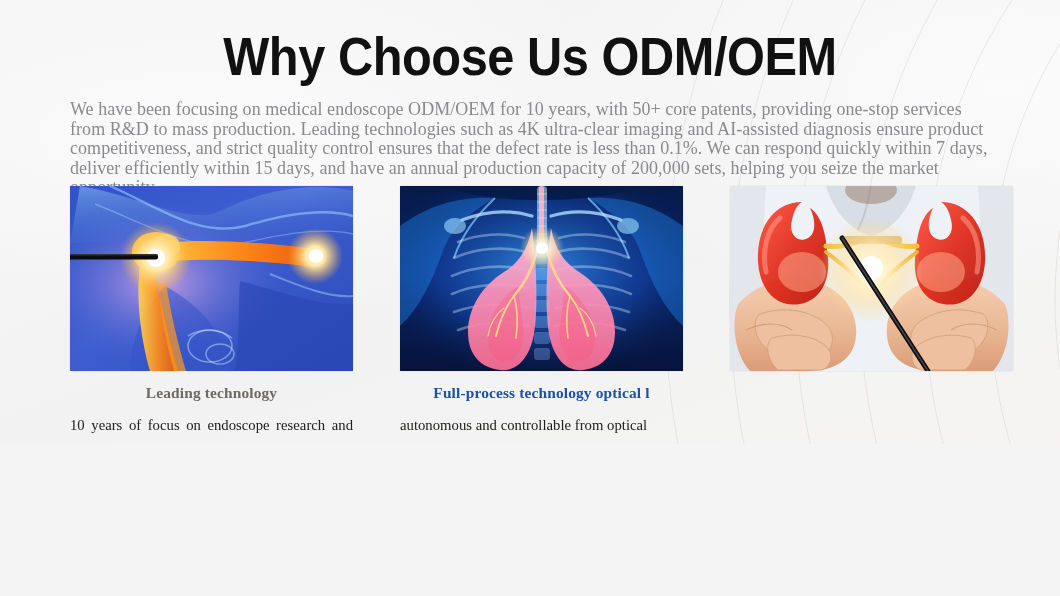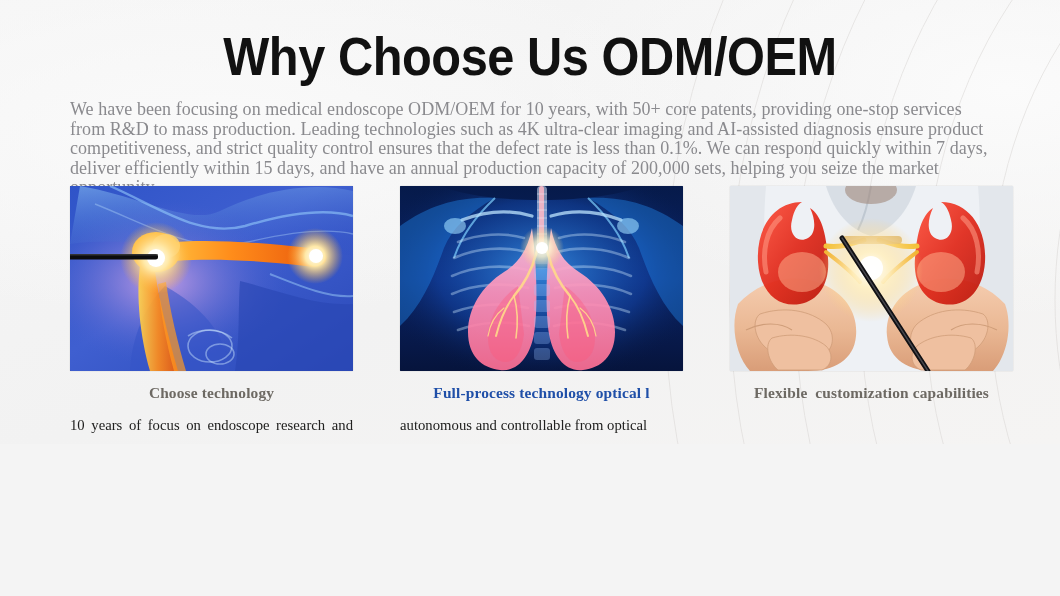--- a/index.html
+++ b/index.html
@@ -215,21 +215,21 @@
 
           <circle cx="86" cy="72" r="36" fill="url(#c1hot)"></circle>
           <circle cx="245" cy="70" r="28" fill="url(#c1hot)"></circle>
           <circle cx="86" cy="72" r="9" fill="#ffffff"></circle>
           <circle cx="246" cy="70" r="7" fill="#ffffff"></circle>
 
           <rect x="-4" y="68" width="92" height="5.5" rx="2.5" fill="#0c0c0e"></rect>
           <rect x="-4" y="68" width="92" height="1.6" rx="0.8" fill="#444" opacity="0.7"></rect>
         </svg>
       </div>
-      <div class="card-heading h-1">Choose technology</div>
+      <div class="card-heading h-1">Leading technology</div>
       <div class="card-body">10 years of focus on endoscope research and development, mastering core technologies such as 4K ultra-clear and AI-assisted diagnosis, serving more than 100 medical brands worldwide, with an annual production capacity of 100,000 sets; with more than 50 patent certifications.</div>
     </div>
 
     <div class="card">
       <div class="card-photo">
         <svg class="art" viewBox="0 0 283 185" preserveAspectRatio="xMidYMid slice" aria-hidden="true">
           <defs>
             <linearGradient id="c2bg" x1="0" y1="0" x2="0" y2="1">
               <stop offset="0" stop-color="#061a4a"></stop>
               <stop offset="0.5" stop-color="#0a2366"></stop>
@@ -391,17 +391,16 @@
           <path d="M187,66 C171,78 161,86 153,96" fill="none" stroke="#f0b22f" stroke-width="4" stroke-linecap="round"></path>
           <rect x="112" y="50" width="60" height="8" rx="4" fill="#d8b063" opacity="0.85"></rect>
 
           <circle cx="141" cy="84" r="52" fill="url(#c3hot)"></circle>
           <circle cx="141" cy="82" r="12" fill="#ffffff" opacity="0.95"></circle>
 
           <path d="M112,52 L198,185" stroke="#111114" stroke-width="5" stroke-linecap="round"></path>
           <path d="M112,52 L198,185" stroke="#55555c" stroke-width="1.4" stroke-linecap="round" opacity="0.8"></path>
         </svg>
       </div>
-      <div class="card-heading h-3">Flexible  customization capabilities</div>
     </div>
 
   </div>
 </div>
 
 </body></html>

